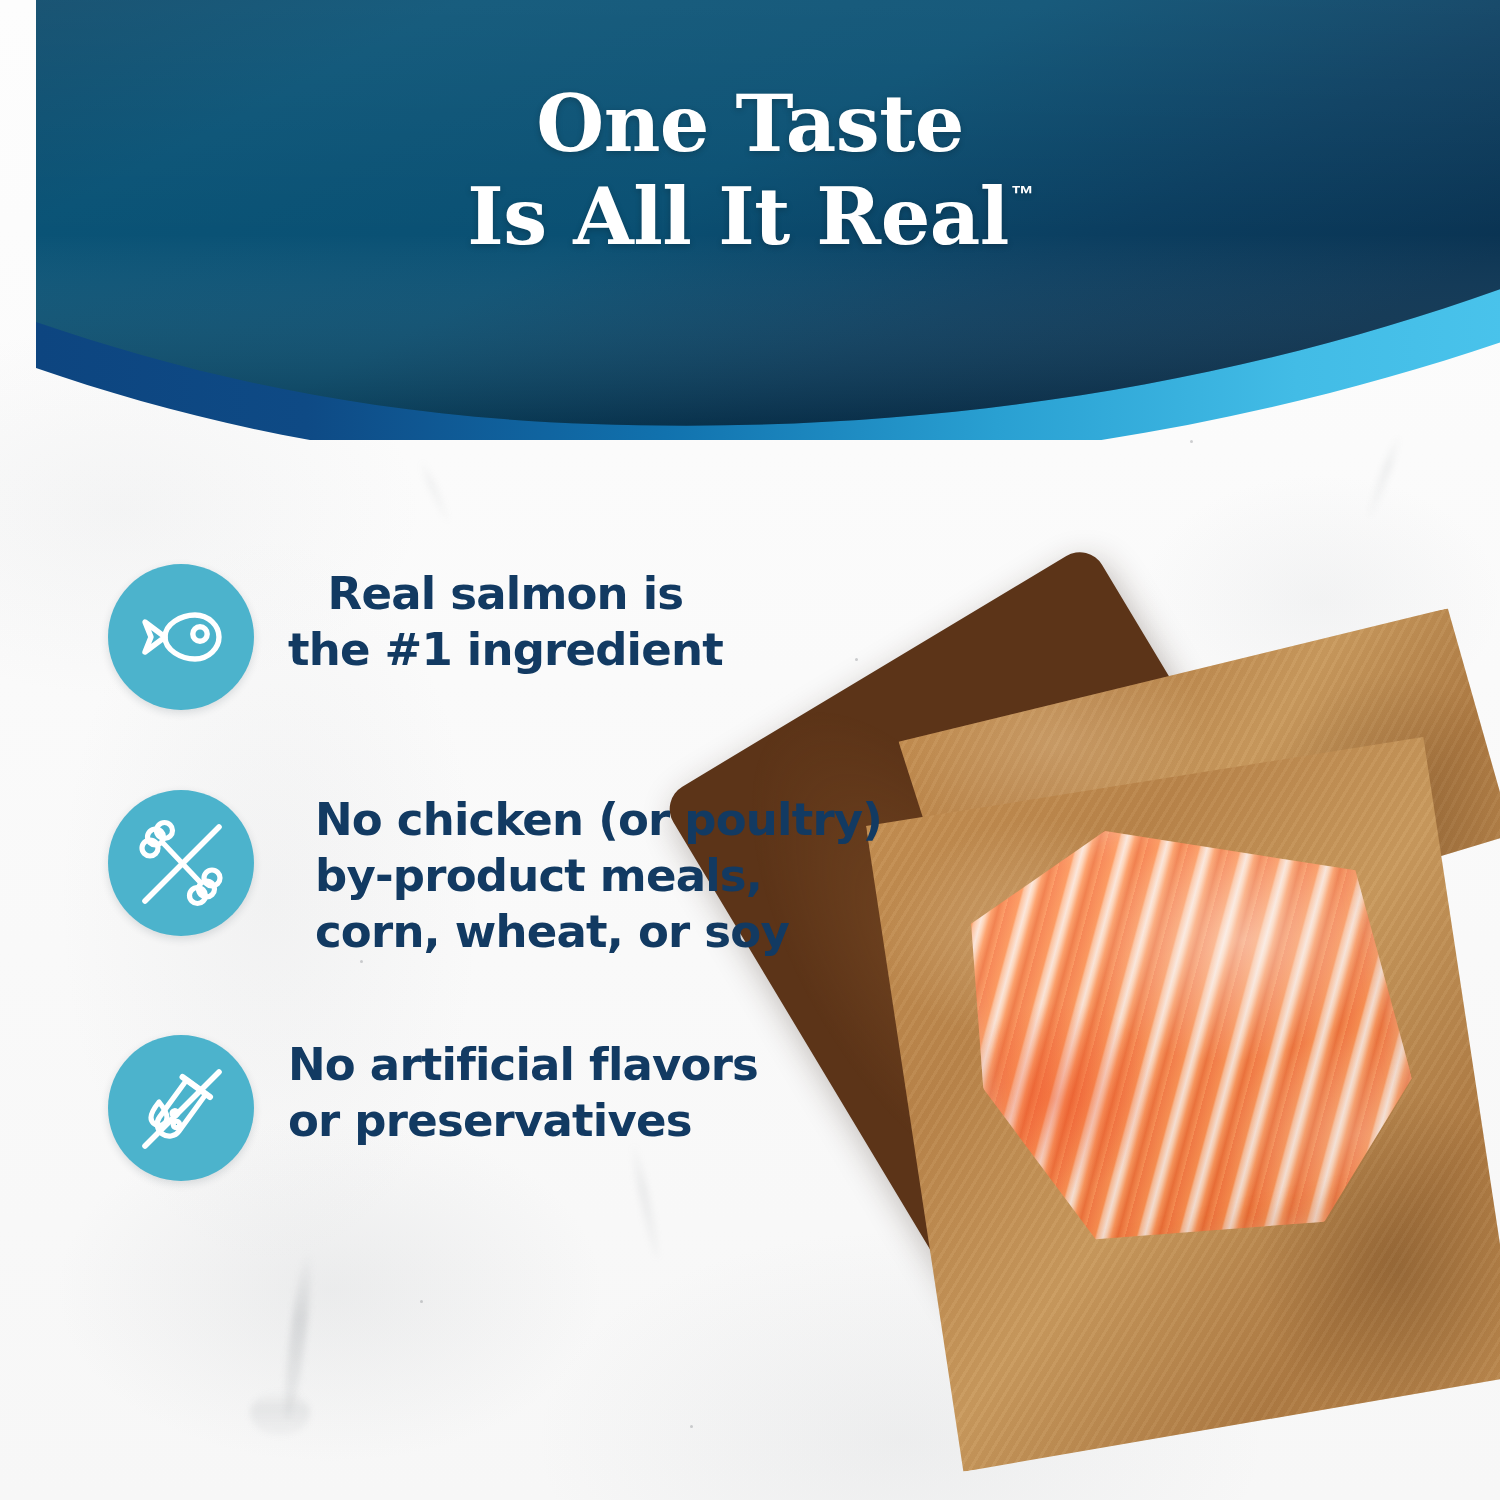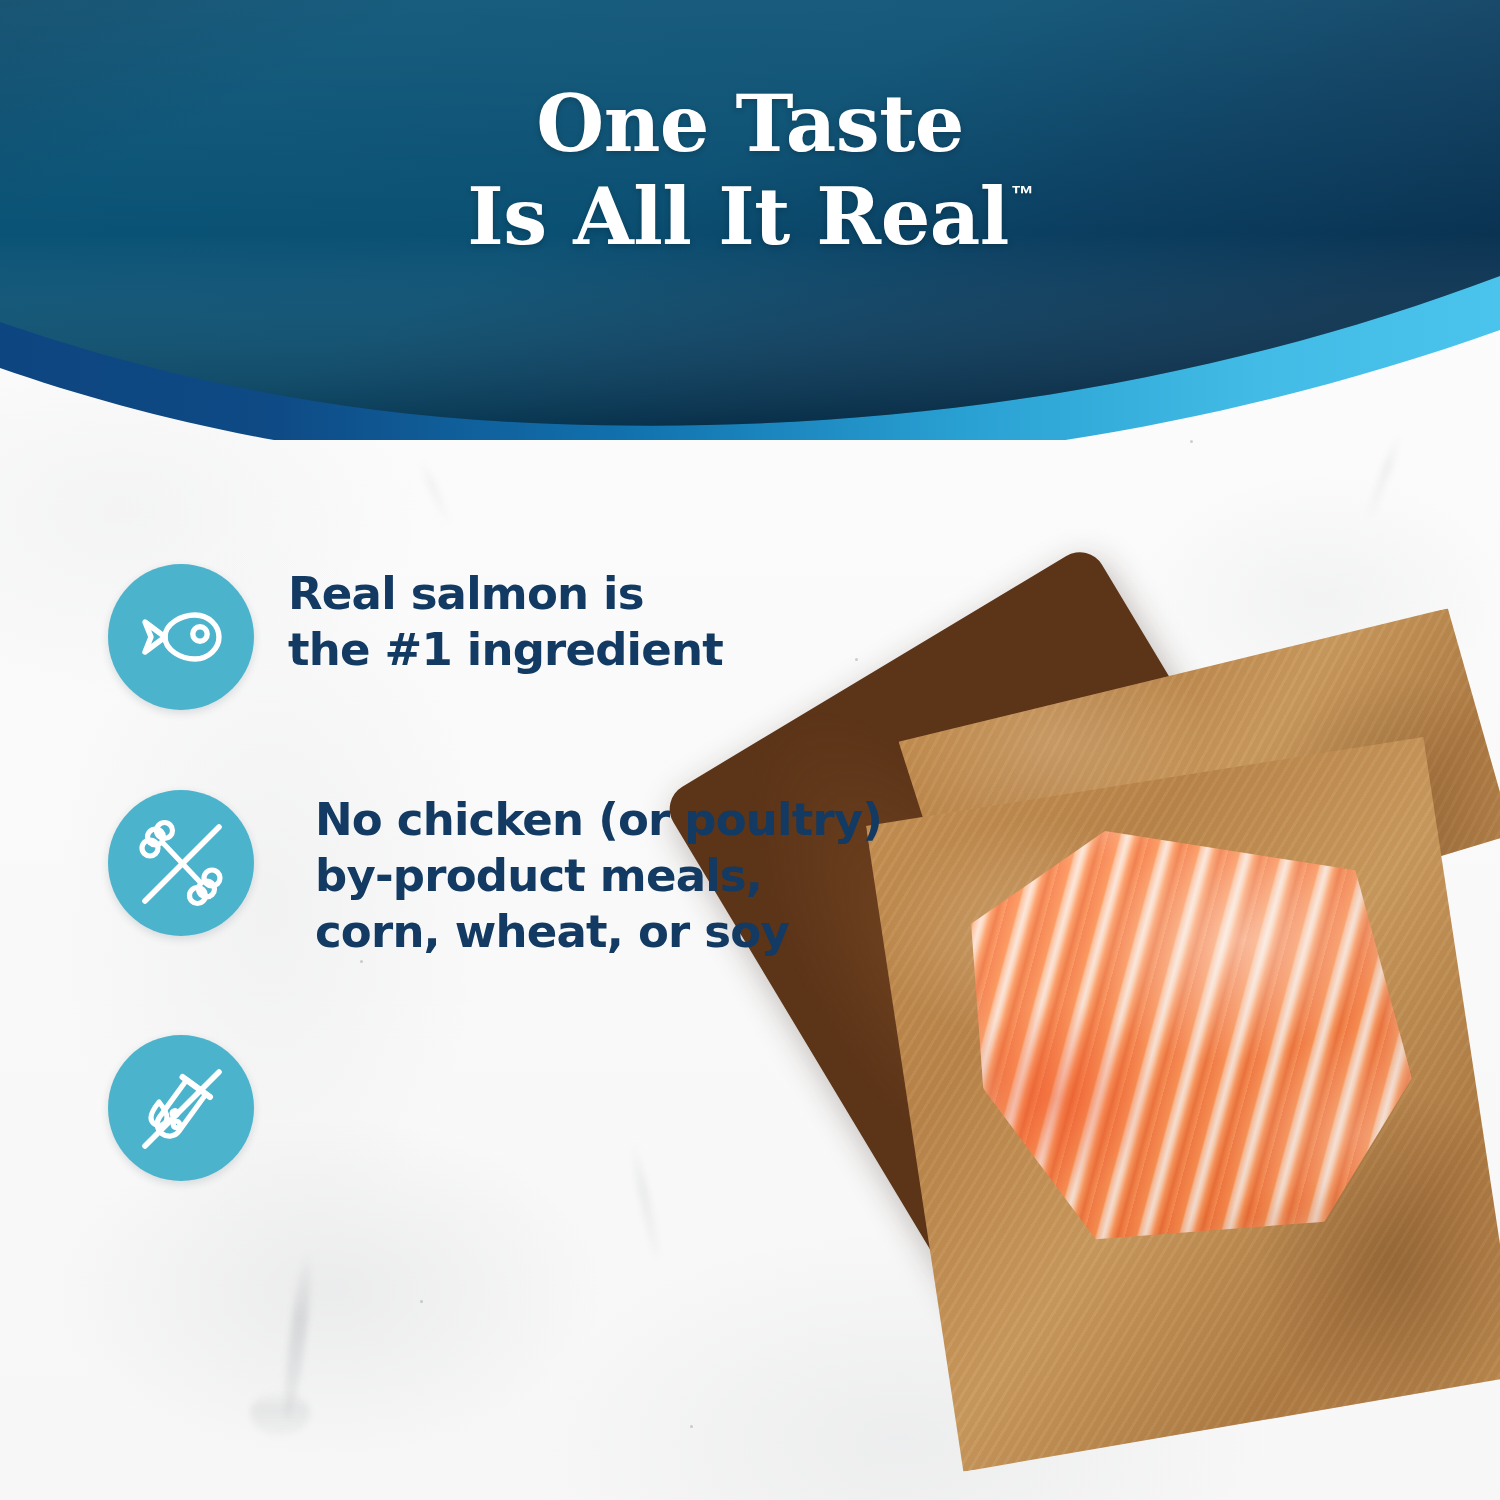--- a/index.html
+++ b/index.html
@@ -48,20 +48,21 @@
     border-radius: 50%;
     background: rgba(120,124,130,0.35);
   }
 
   
   .header {
     position: absolute;
     left: 0; top: 0;
     width: 1312px;
     height: 440px;
+    padding-left: 36px;
   }
   .header svg { display:block; width: 1500px; height: 440px; }
 
   .headline {
     position: absolute;
     left: 0; top: 78px;
     width: 1500px;
     text-align: center;
     color: #ffffff;
     font-family: "DejaVu Serif", serif;
@@ -88,21 +89,21 @@
     position: absolute;
     left: 108px;
     top: 560px;
     width: 800px;
   }
   .feature {
     position: relative;
     display: flex;
     align-items: flex-start;
   }
-  .f1 { margin-bottom: 76px; }
+  .f1 { margin-bottom: 76px; text-align: center; }
   .f2 { margin-bottom: 72px; gap: 27px; }
 
   .icon-badge {
     flex: 0 0 auto;
     width: 146px;
     height: 146px;
     border-radius: 50%;
     background: #4CB3CC;
     display: flex;
     align-items: center;
@@ -342,17 +343,19 @@
               <circle cx="46" cy="56" r="2.6"></circle>
               <circle cx="54" cy="64" r="3.2"></circle>
             </g>
 
             <path d="M26 42 C26 42, 18 52, 18 57.5 A8 8 0 0 0 34 57.5 C34 52, 26 42, 26 42 Z"></path>
 
             <path d="M86 12 L12 86" stroke-width="5.6"></path>
           </g>
         </svg>
       </div>
+      <div class="feature-text">No artificial flavors
+or preservatives</div>
     </div>
 
   </div>
 
 </div>
 
 </body></html>

